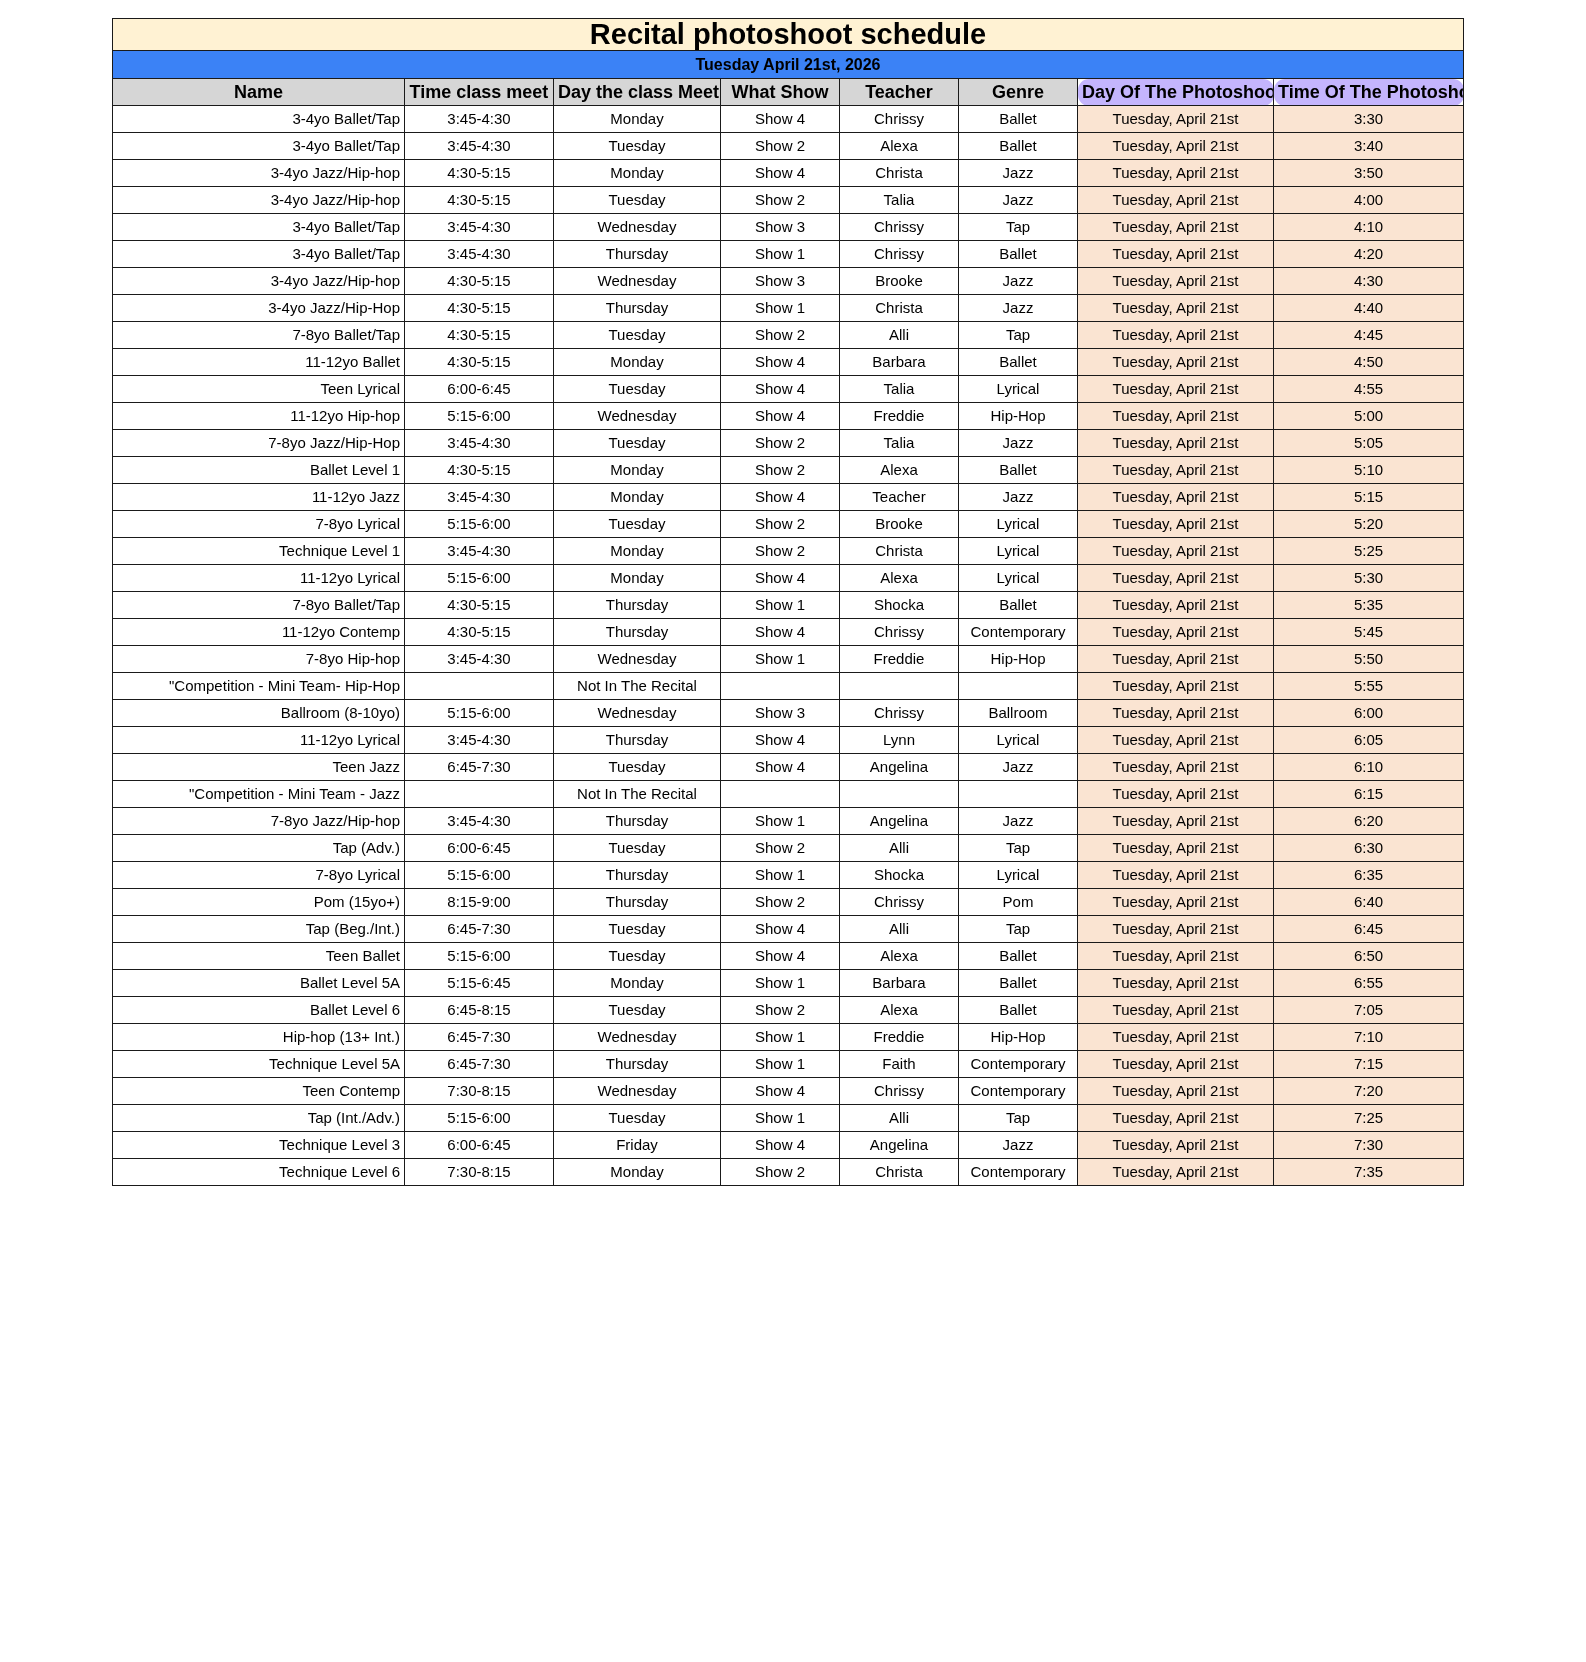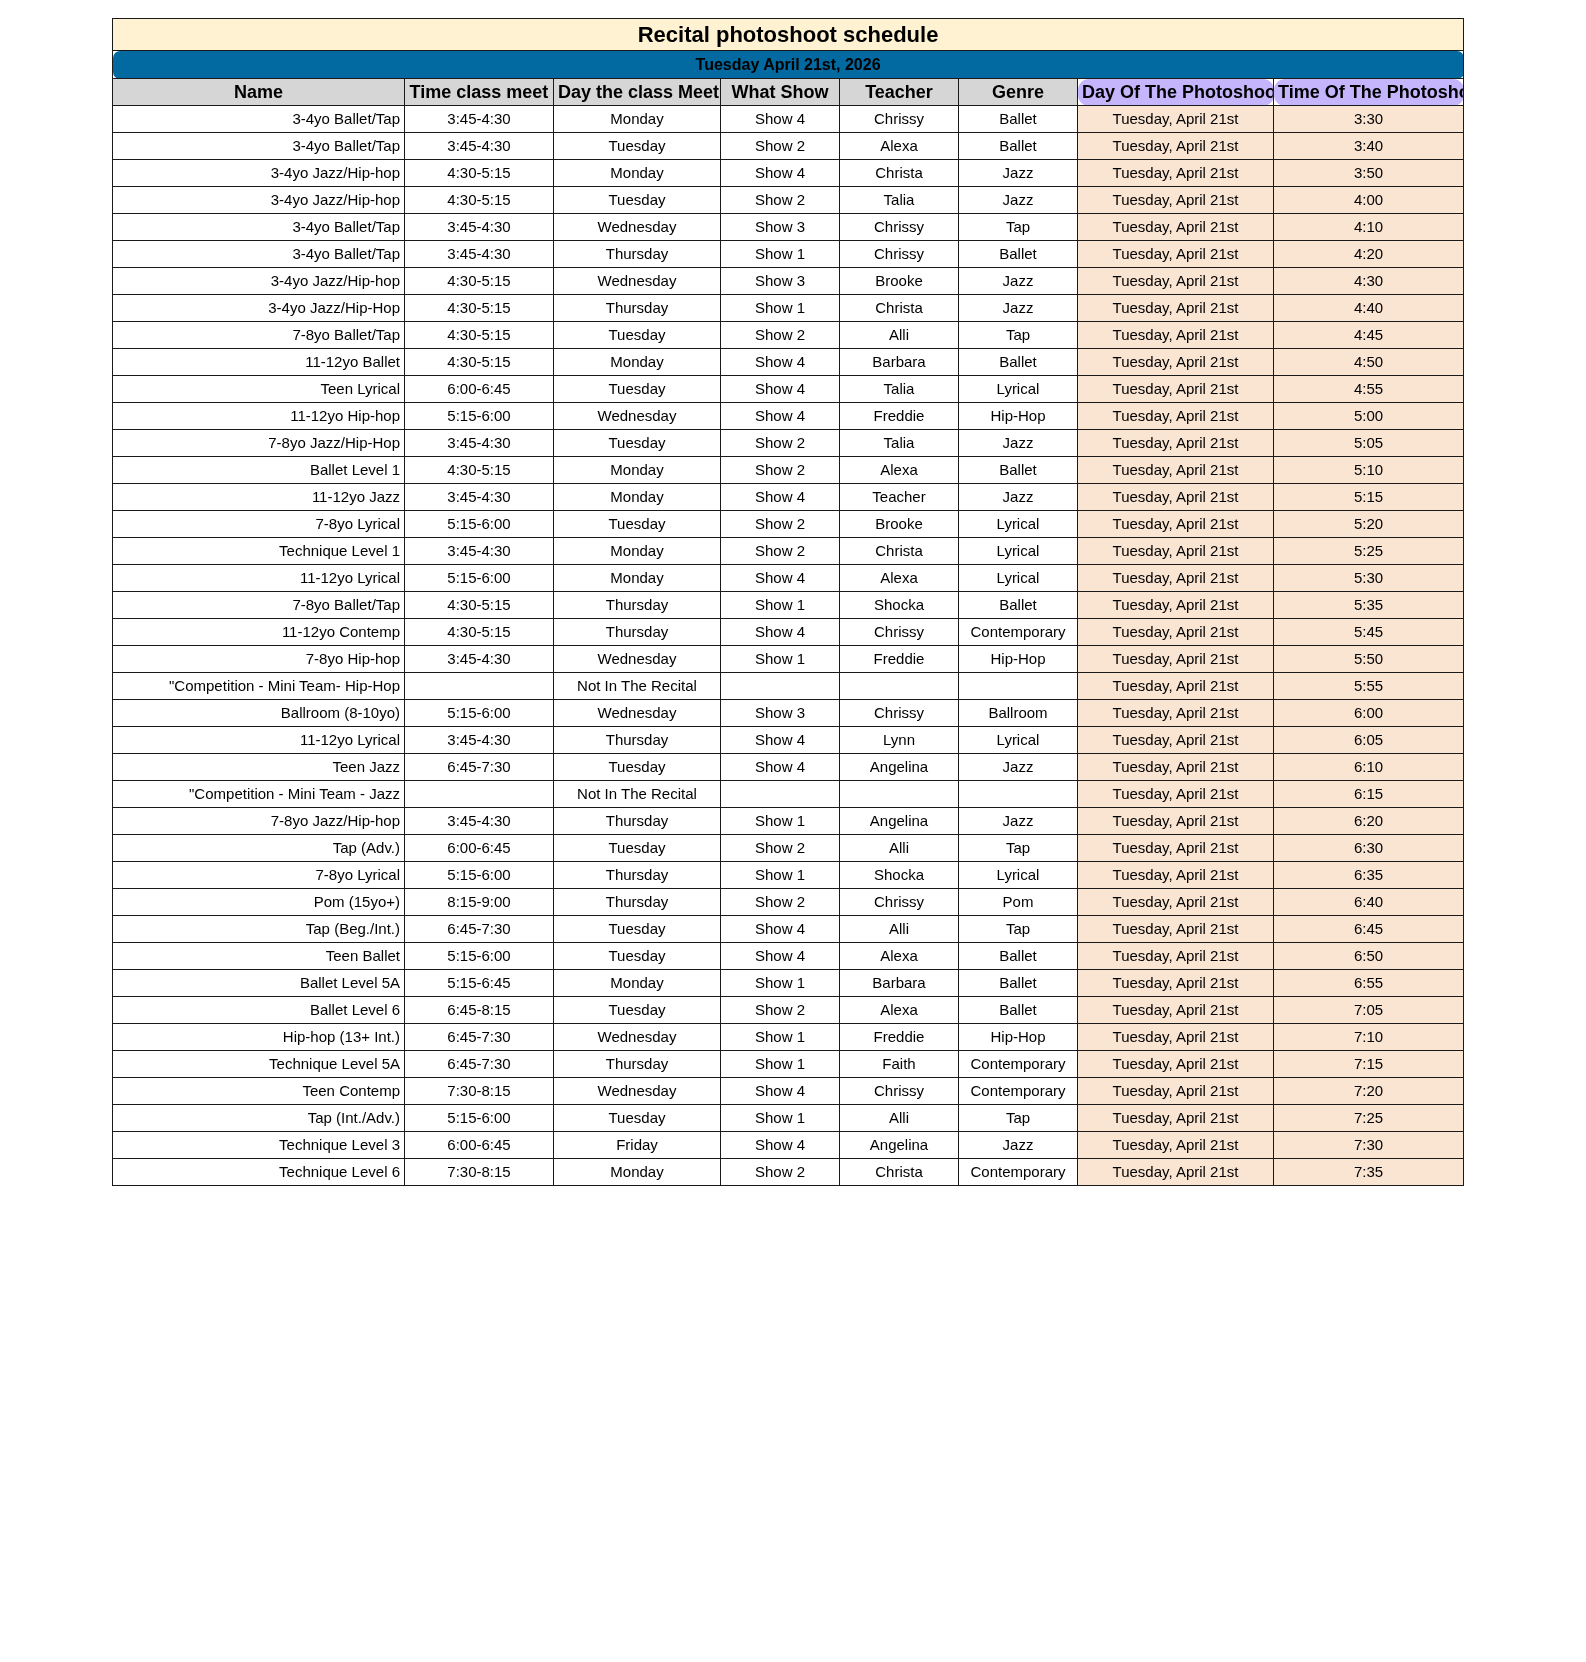--- a/index.html
+++ b/index.html
@@ -7,22 +7,22 @@
   table.sched {
     position: absolute; left: 112px; top: 18px;
     border-collapse: collapse; table-layout: fixed; width: 1351px;
     font-size: 15px;
   }
   table.sched td, table.sched th {
     border: 1.5px solid #1a1a1a;
     padding: 0 4px; white-space: nowrap; overflow: hidden;
     height: 26px; line-height: 26px;
   }
-  tr.title-row td { background: #fff2d3; font-weight: bold; font-size: 22px; height: 31px; line-height: 31px; text-align: center; }
-  tr.subtitle-row td { background: #0369a1; font-weight: bold; font-size: 16px; height: 27px; line-height: 27px; text-align: center; border-radius: 7px; }
+  tr.title-row td { background: #fff2d3; font-weight: bold; font-size: 29px; height: 31px; line-height: 31px; text-align: center; }
+  tr.subtitle-row td { background: #3b82f6; font-weight: bold; font-size: 16px; height: 27px; line-height: 27px; text-align: center; }
   tr.header-row th { background: #d6d6d6; font-weight: bold; font-size: 18px; text-align: center; }
   tr.header-row th.photo { background: #c4b5fd; border-radius: 11px; }
   td.name { text-align: right; padding-left: 4px; }
   td.c { text-align: center; }
   td.photo { background: #fae4d2; text-align: center; }
   col.c-name { width: 292px; } col.c-time { width: 149px; } col.c-day { width: 167px; }
   col.c-show { width: 119px; } col.c-teacher { width: 119px; } col.c-genre { width: 119px; }
   col.c-pday { width: 196px; } col.c-ptime { width: 190px; }
 </style>
 </head>

